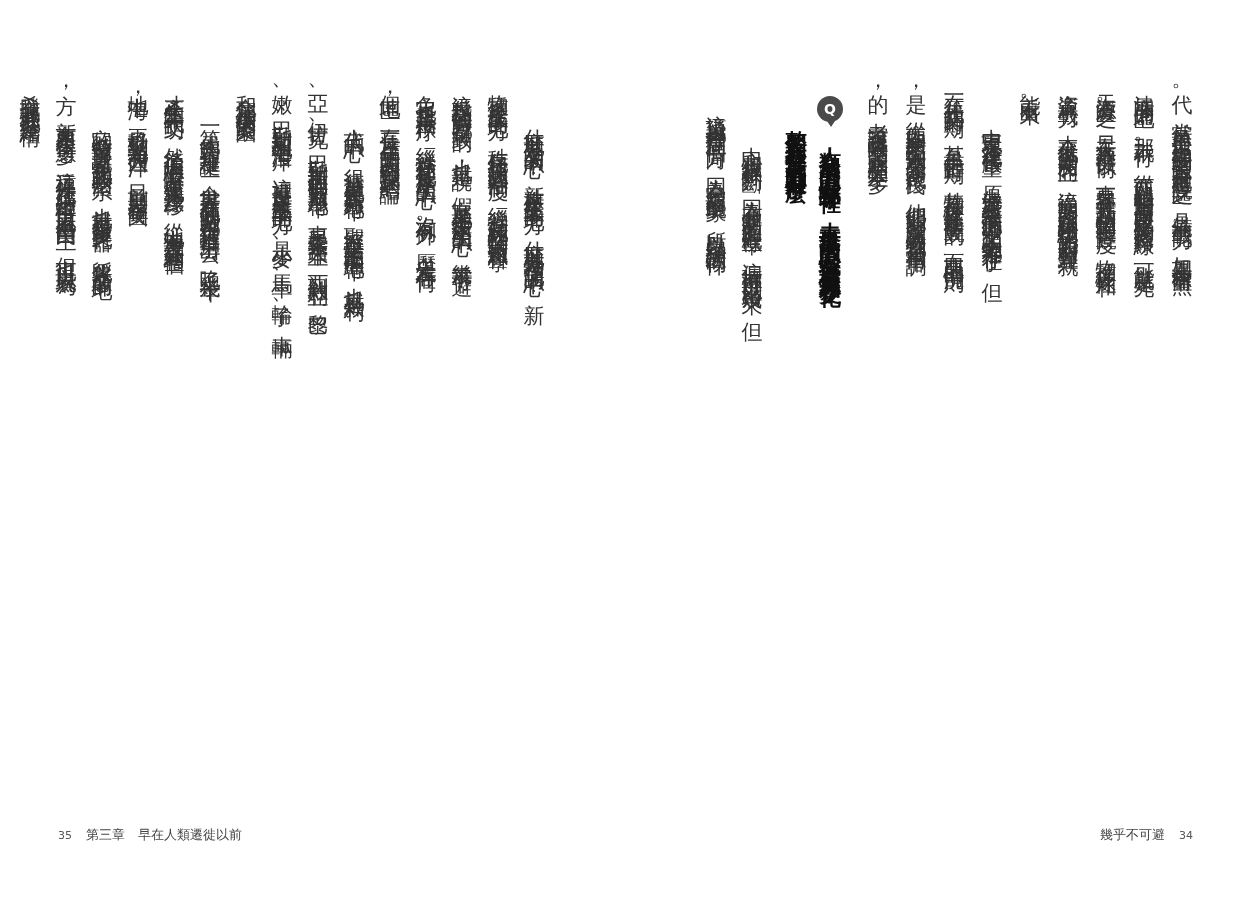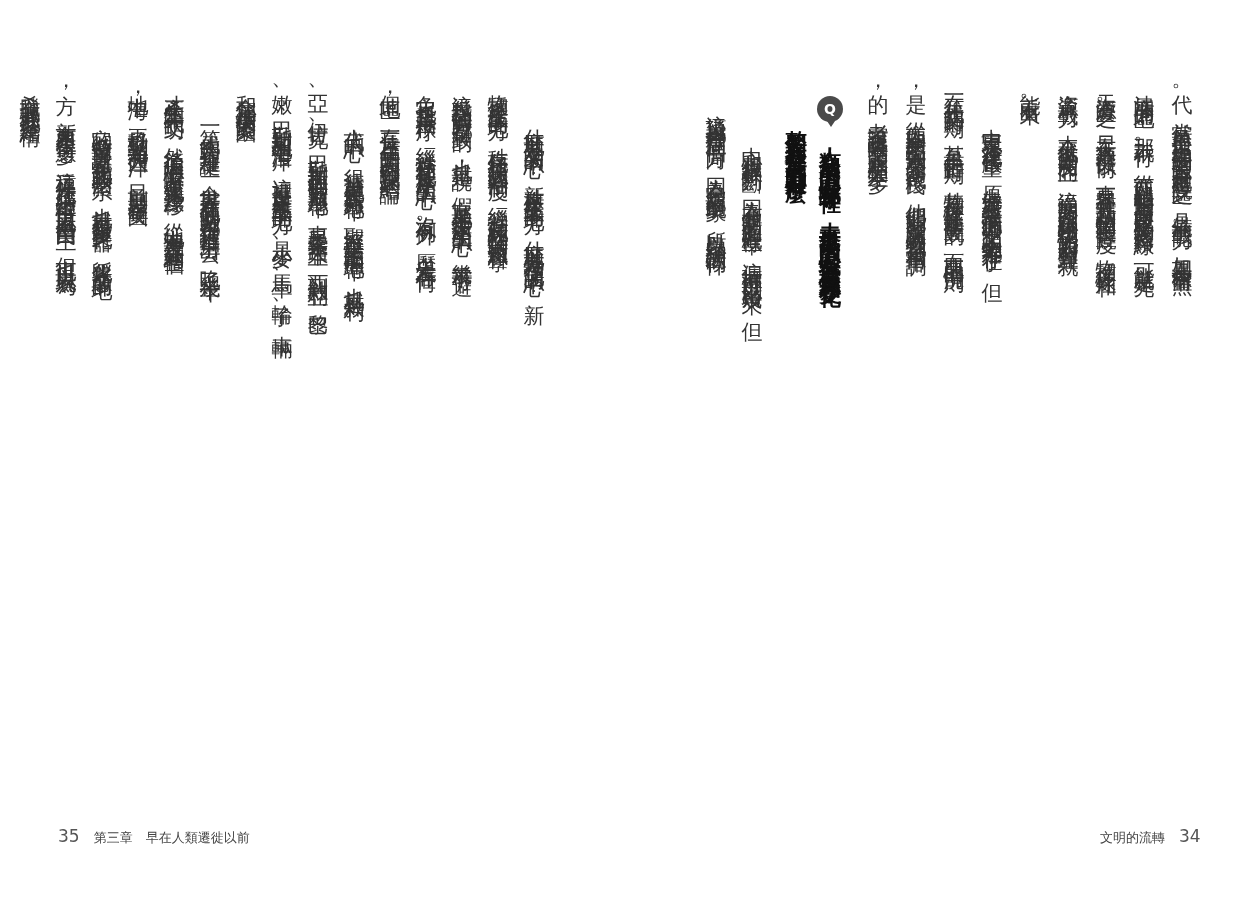--- a/index.html
+++ b/index.html
@@ -34,21 +34,21 @@
     }
     .q-icon::after {
       content: ""; position: absolute; bottom: -5px; left: 10px;
       border-left: 4px solid transparent; border-right: 4px solid transparent; border-top: 6px solid #4a4a4a;
     }
 
     .footer {
       position: absolute; top: 826px; font-family: "DejaVu Sans", "Liberation Sans", sans-serif;
       font-size: 13px; color: #444;
     }
-    .footer .num { font-size: 17px; color: #555; }
+    .footer .num { font-size: 11px; color: #555; }
     .footer-left { left: 58px; }
     .footer-left .num { margin-right: 14px; }
     .footer-right { left: 1100px; }
     .footer-right .num { margin-left: 14px; margin-top: 36px; }
   </style>
 </head>
 <body>
 
 <div class="spread">
 
@@ -67,21 +67,21 @@
   <div class="q-icon">
     <span>Q</span>
   </div>
   <div class="col bold" style="left:814px; top:130px;">人類發展的中心區域在哪裡？未來世界的中心區域會怎樣發展和變化？</div>
   <div class="col bold q2" style="left:780px;">整個人類社會發展的動力是什麼？</div>
 
   <div class="col indent" style="left:736px; top:130px;">中心和邊緣很好判斷，因為有非常明顯的客觀標準。這個標準可以列出幾項來，但</div>
   <div class="col" style="left:700px; top:98px;">這幾項都會指往同一個方向。因為它是觀察的現象，所以是歸納法的物件。</div>
 
   <div class="footer footer-right">
-    <span>文明的流轉</span><span class="num">34</span>
+    <span>幾乎不可避</span><span class="num">34</span>
   </div>
 
   <div class="page page-left"></div>
 
   <div class="col indent" style="left:518px;">什麼地方是文明的中心？新秩序產生最多的地方。什麼地方是物種演化的中心？新</div>
   <div class="col" style="left:482px;">物種產生最多的地方。秩序包括狹義的政治制度、經濟制度和純粹物質的技術和科學，</div>
   <div class="col" style="left:446px;">這幾點指往的方向都是一致的。也就是說，假定某地是新技術產生的中心，幾乎不可避</div>
   <div class="col" style="left:410px;">免它也會是政治秩序、經濟秩序和其他秩序產生的中心，沒有例外。歷史上沒有任何一</div>
   <div class="col" style="left:374px;">個地區，在長達一百年的時間內偏離我上述的結論。</div>
   <div class="col indent" style="left:338px;">古代的中心，很清楚就是肥沃新月地帶、聖經歷史發生的那個地帶，也就是敘利</div>

